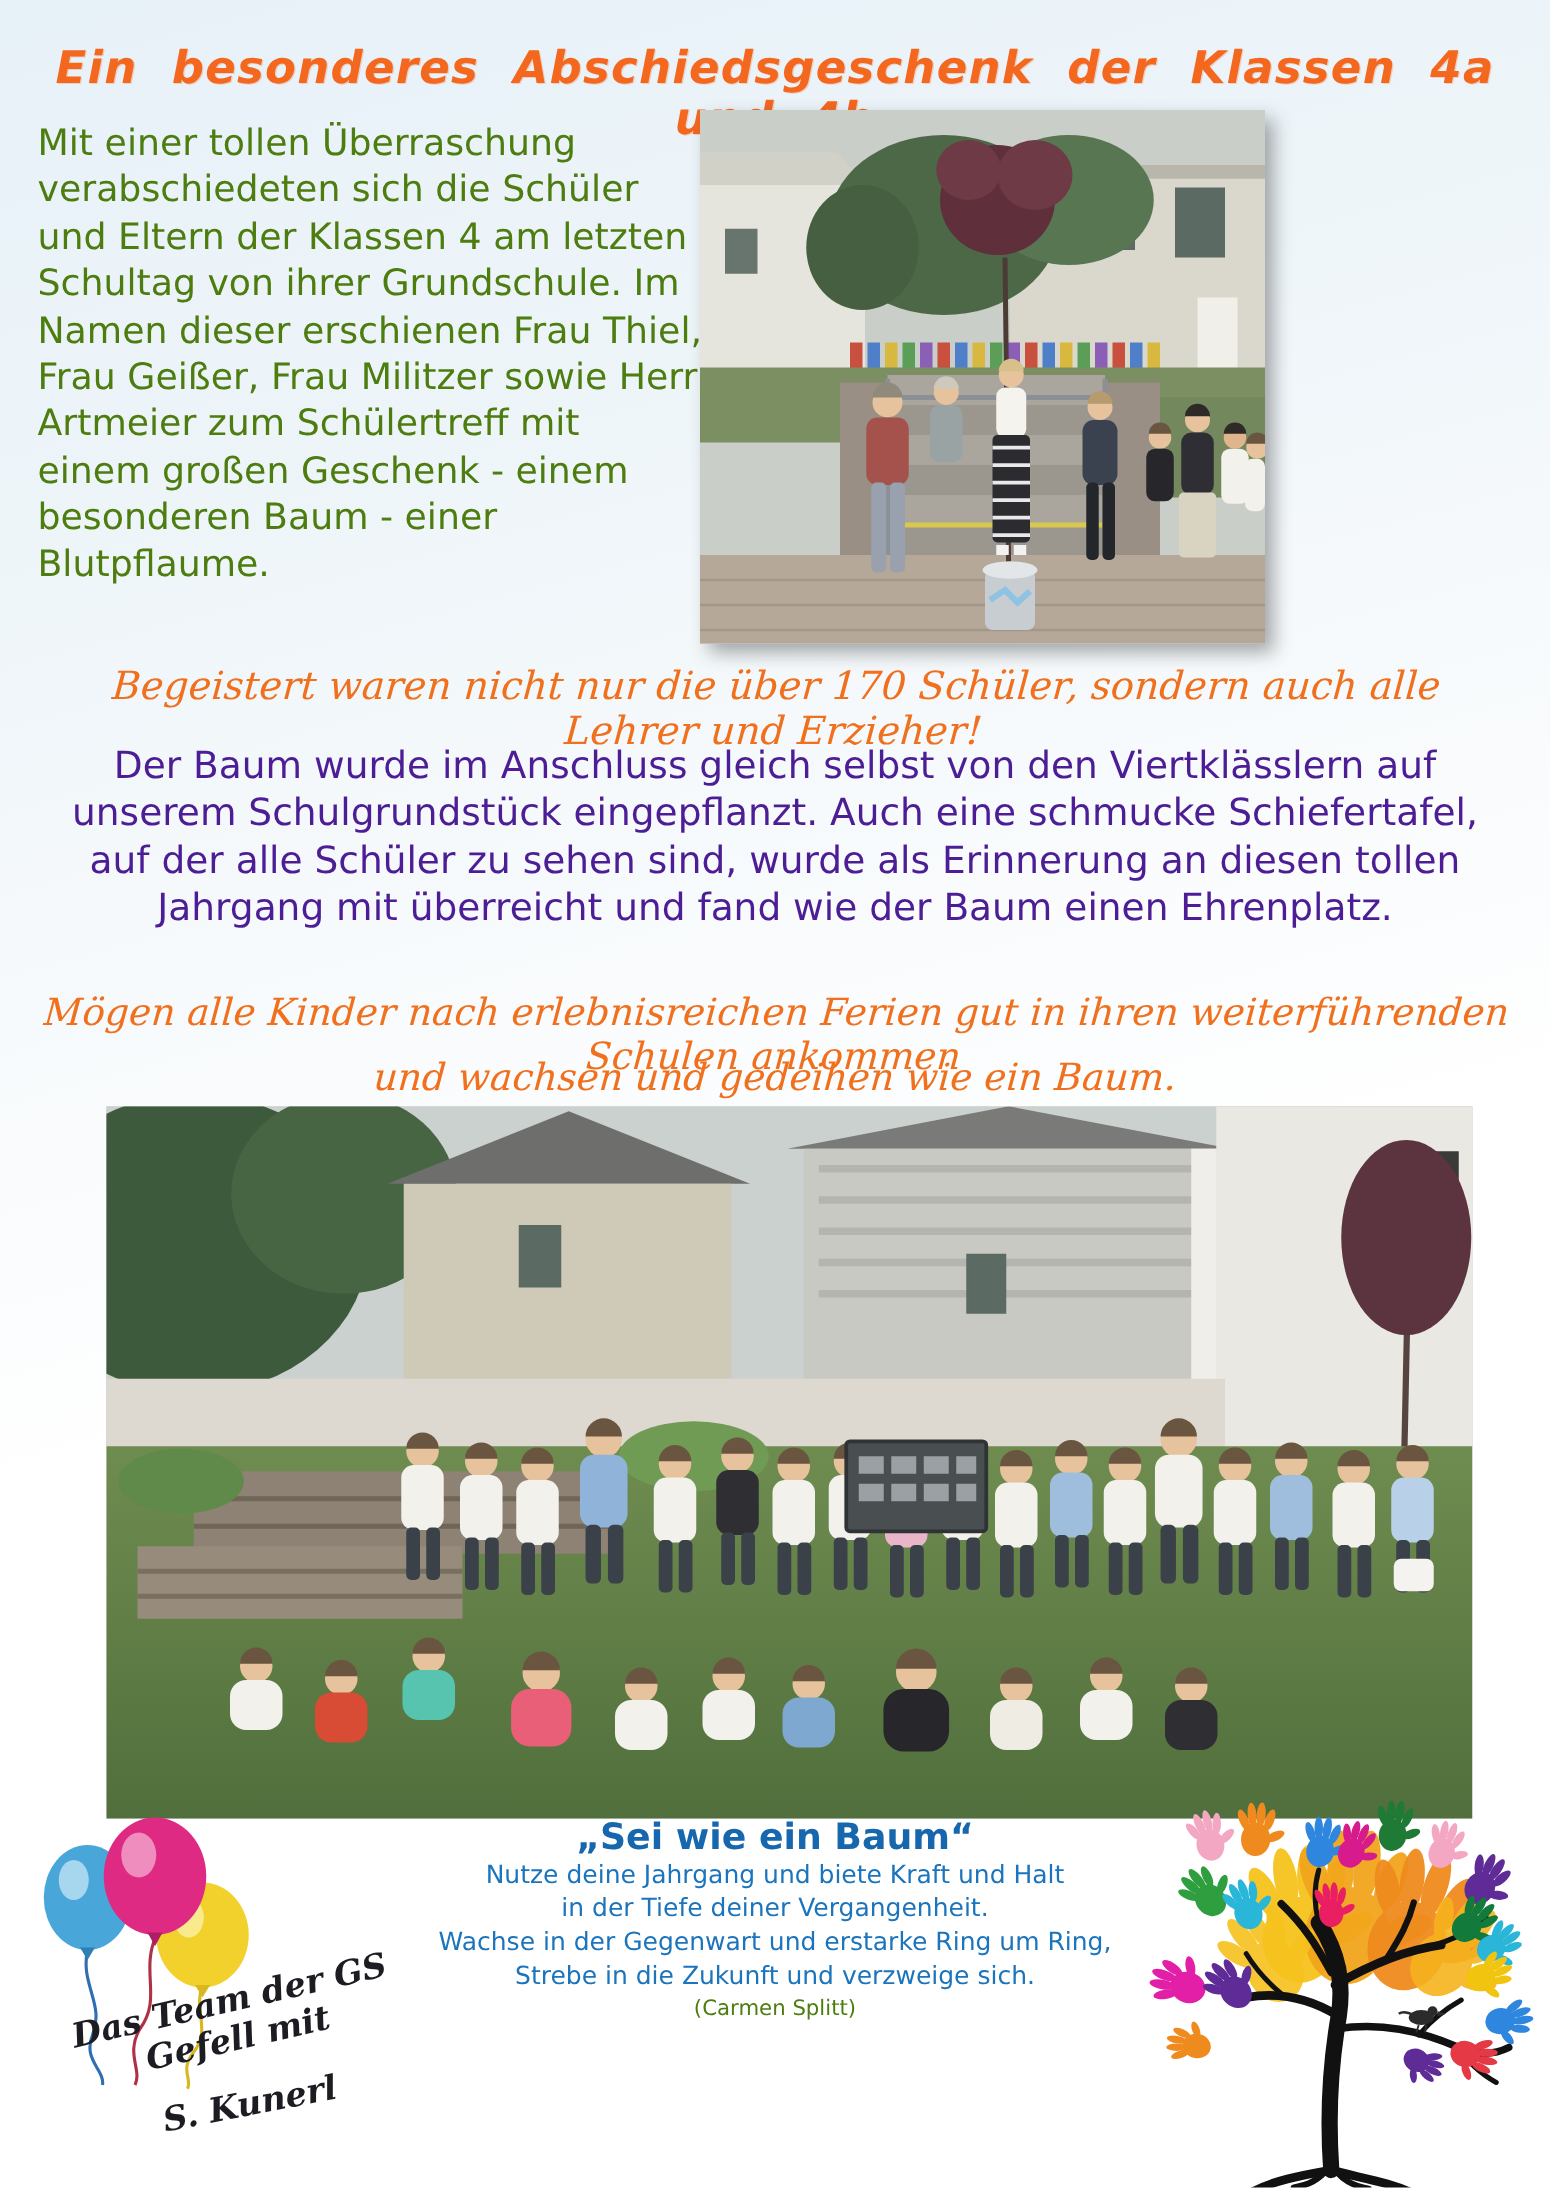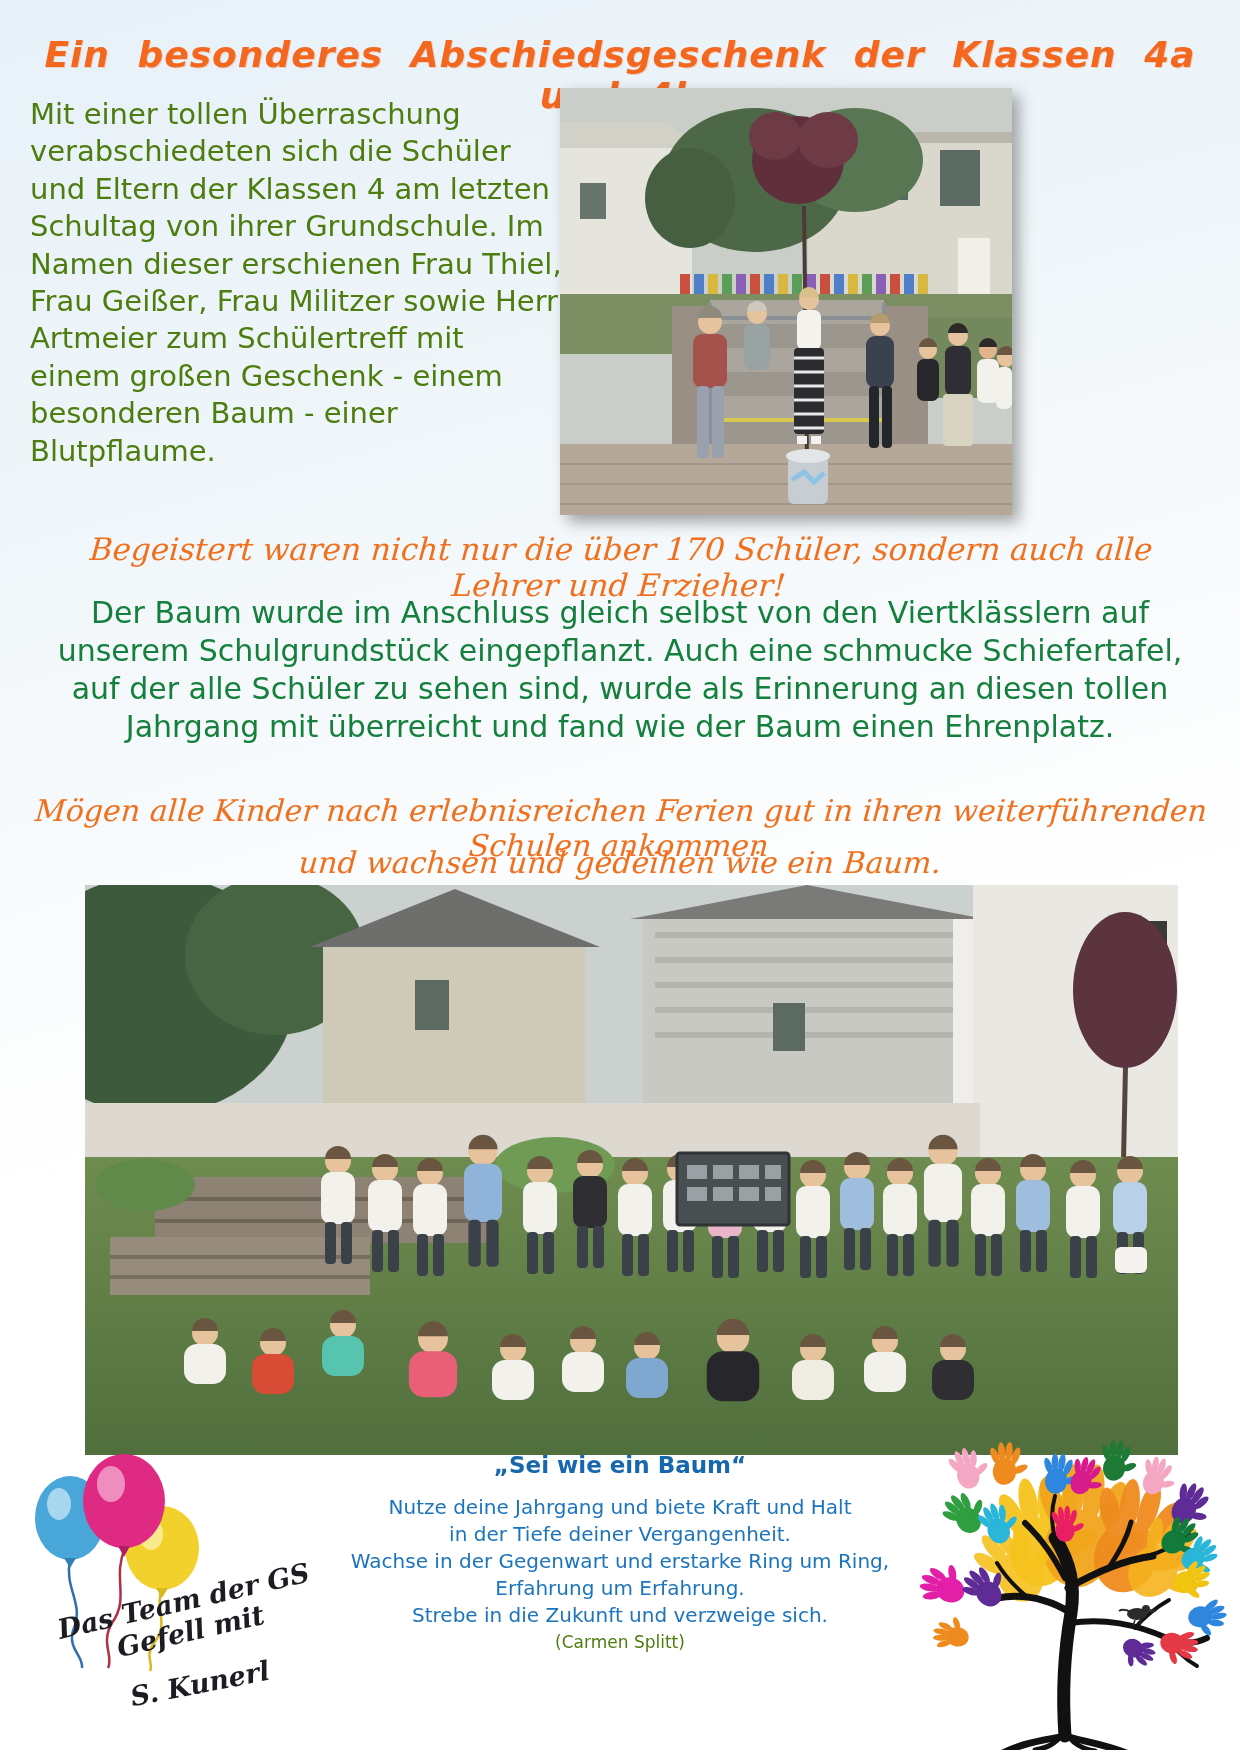--- a/index.html
+++ b/index.html
@@ -28,36 +28,36 @@
 
   
   .script{color:#f0701d;font-style:italic;text-align:center;
           font-family:"DejaVu Serif","Liberation Serif",serif;
           transform:skewX(-4deg);}
   .script1{left:40px;width:1160px;top:531px;font-size:31px;}
   .script2a{left:30px;width:1180px;top:793px;font-size:30px;}
   .script2b{left:30px;width:1180px;top:845px;font-size:30px;}
 
   
-  .orange-par{left:30px;top:594px;width:1180px;color:#15803d;font-size:30px;
+  .orange-par{left:30px;top:594px;width:1180px;color:#4c1d95;font-size:30px;
               line-height:1.27;text-align:center;}
 
   
   .balloons{left:12px;top:1438px;width:220px;height:235px;}
   .sig1{left:12px;top:1585px;width:350px;color:#1c1c22;font-size:27px;
         font-style:italic;font-weight:bold;text-align:center;
         font-family:"DejaVu Serif","Liberation Serif",serif;
         transform:rotate(-13deg);}
   .sig2{left:100px;top:1668px;width:200px;color:#1c1c22;font-size:27px;
         font-style:italic;font-weight:bold;text-align:center;
         font-family:"DejaVu Serif","Liberation Serif",serif;
         transform:rotate(-11deg);}
 
   .poem{left:310px;top:1452px;width:620px;text-align:center;color:#1b74bc;}
-  .poem-title{font-size:23px;font-weight:bold;color:#1767ae;margin-bottom:16px;}
+  .poem-title{font-size:29px;font-weight:bold;color:#1767ae;margin-bottom:0;}
   .poem-line{font-size:20px;line-height:27px;}
   .poem-attr{font-size:17px;line-height:26px;color:#4d7c0f;}
 
   .handtree{left:905px;top:1438px;width:330px;height:312px;}
   .handtree svg,.balloons svg{display:block;width:100%;height:100%;}
 </style>
 </head>
 <body>
 
 <div class="abs heading">Ein besonderes Abschiedsgeschenk der Klassen 4a und 4b</div>
@@ -302,21 +302,20 @@
 </div>
 
 <div class="abs sig1">Das Team der GS Gefell mit</div>
 <div class="abs sig2">S. Kunerl</div>
 
 <div class="abs poem">
   <div class="poem-title">„Sei wie ein Baum“</div>
   <div class="poem-line">Nutze deine Jahrgang und biete Kraft und Halt</div>
   <div class="poem-line">in der Tiefe deiner Vergangenheit.</div>
   <div class="poem-line">Wachse in der Gegenwart und erstarke Ring um Ring,</div>
-  <div class="poem-line">Erfahrung um Erfahrung.</div>
   <div class="poem-line">Strebe in die Zukunft und verzweige sich.</div>
   <div class="poem-attr">(Carmen Splitt)</div>
 </div>
 
 <div class="abs handtree">
   <svg viewBox="0 0 330 312">
     <defs>
       <g id="hp">
         <ellipse cx="0" cy="3" rx="6.5" ry="7.5"></ellipse>
         <ellipse cx="-6" cy="-5" rx="2" ry="5" transform="rotate(-28 -6 -5)"></ellipse>

